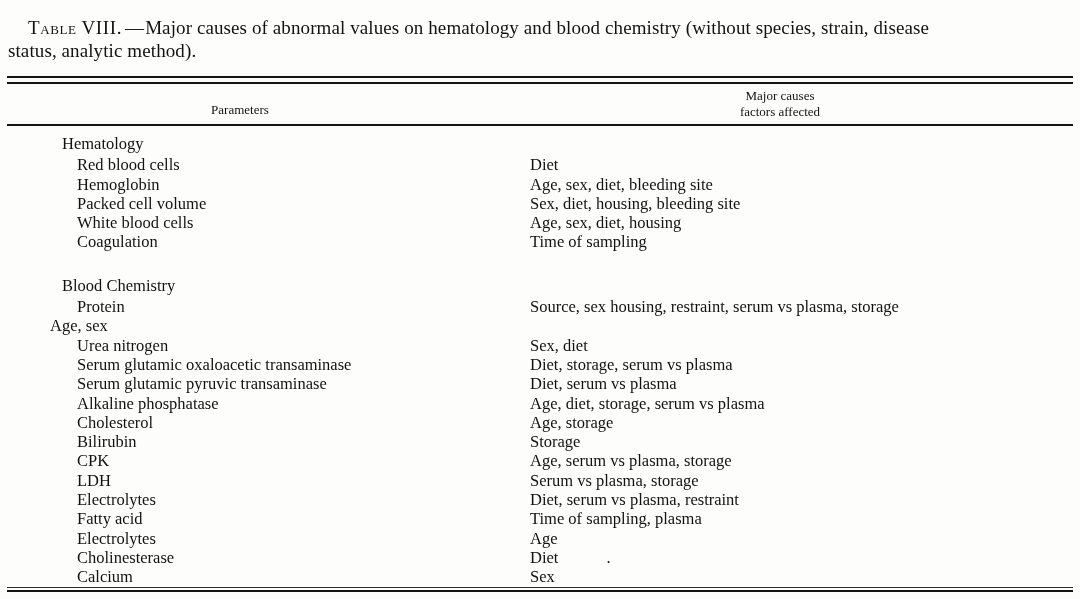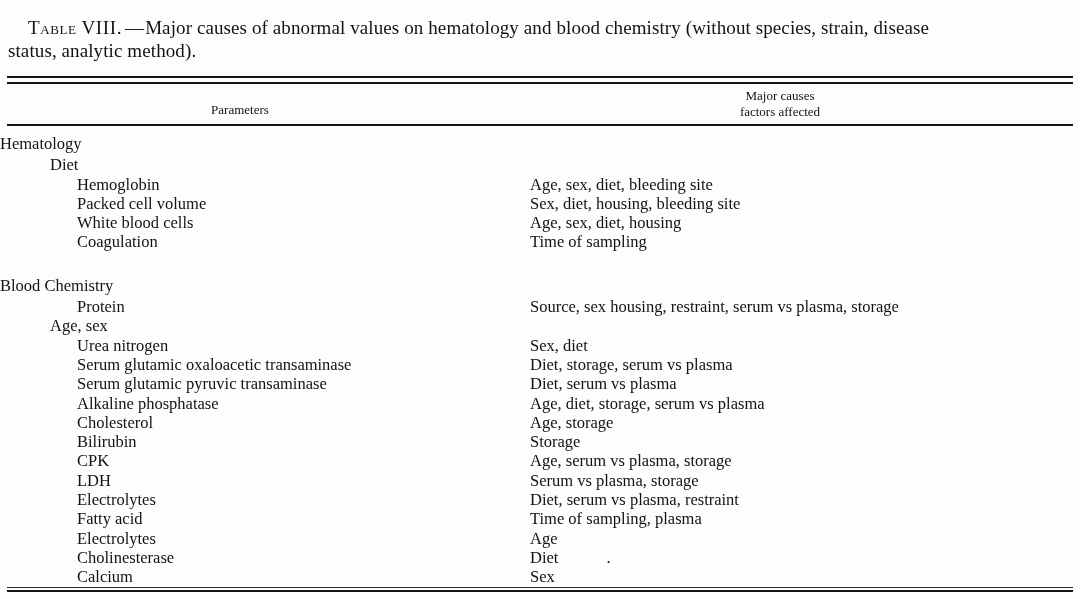--- a/index.html
+++ b/index.html
@@ -74,20 +74,21 @@
     font-size: 16.5px;
     line-height: 19.3px;
   }
   .section {
     margin-top: 8px;
   }
   .section + .section {
     margin-top: 24px;
   }
   .section-heading {
+    padding-left: 62px;
     margin-bottom: 2px;
   }
   .row {
     display: flex;
   }
   .param {
     width: 480px;
     box-sizing: border-box;
     padding-left: 77px;
   }
@@ -115,20 +116,21 @@
       <div>factors affected</div>
     </div>
   </div>
 
   <div class="rule-single"></div>
 
   <div class="tbody" id="tbody">
       <div class="section">
         <div class="section-heading">Hematology</div>
         <div class="row">
+          <div class="param">Red blood cells</div>
           <div class="causes">Diet</div>
         </div>
         <div class="row">
           <div class="param">Hemoglobin</div>
           <div class="causes">Age, sex, diet, bleeding site</div>
         </div>
         <div class="row">
           <div class="param">Packed cell volume</div>
           <div class="causes">Sex, diet, housing, bleeding site</div>
         </div>

